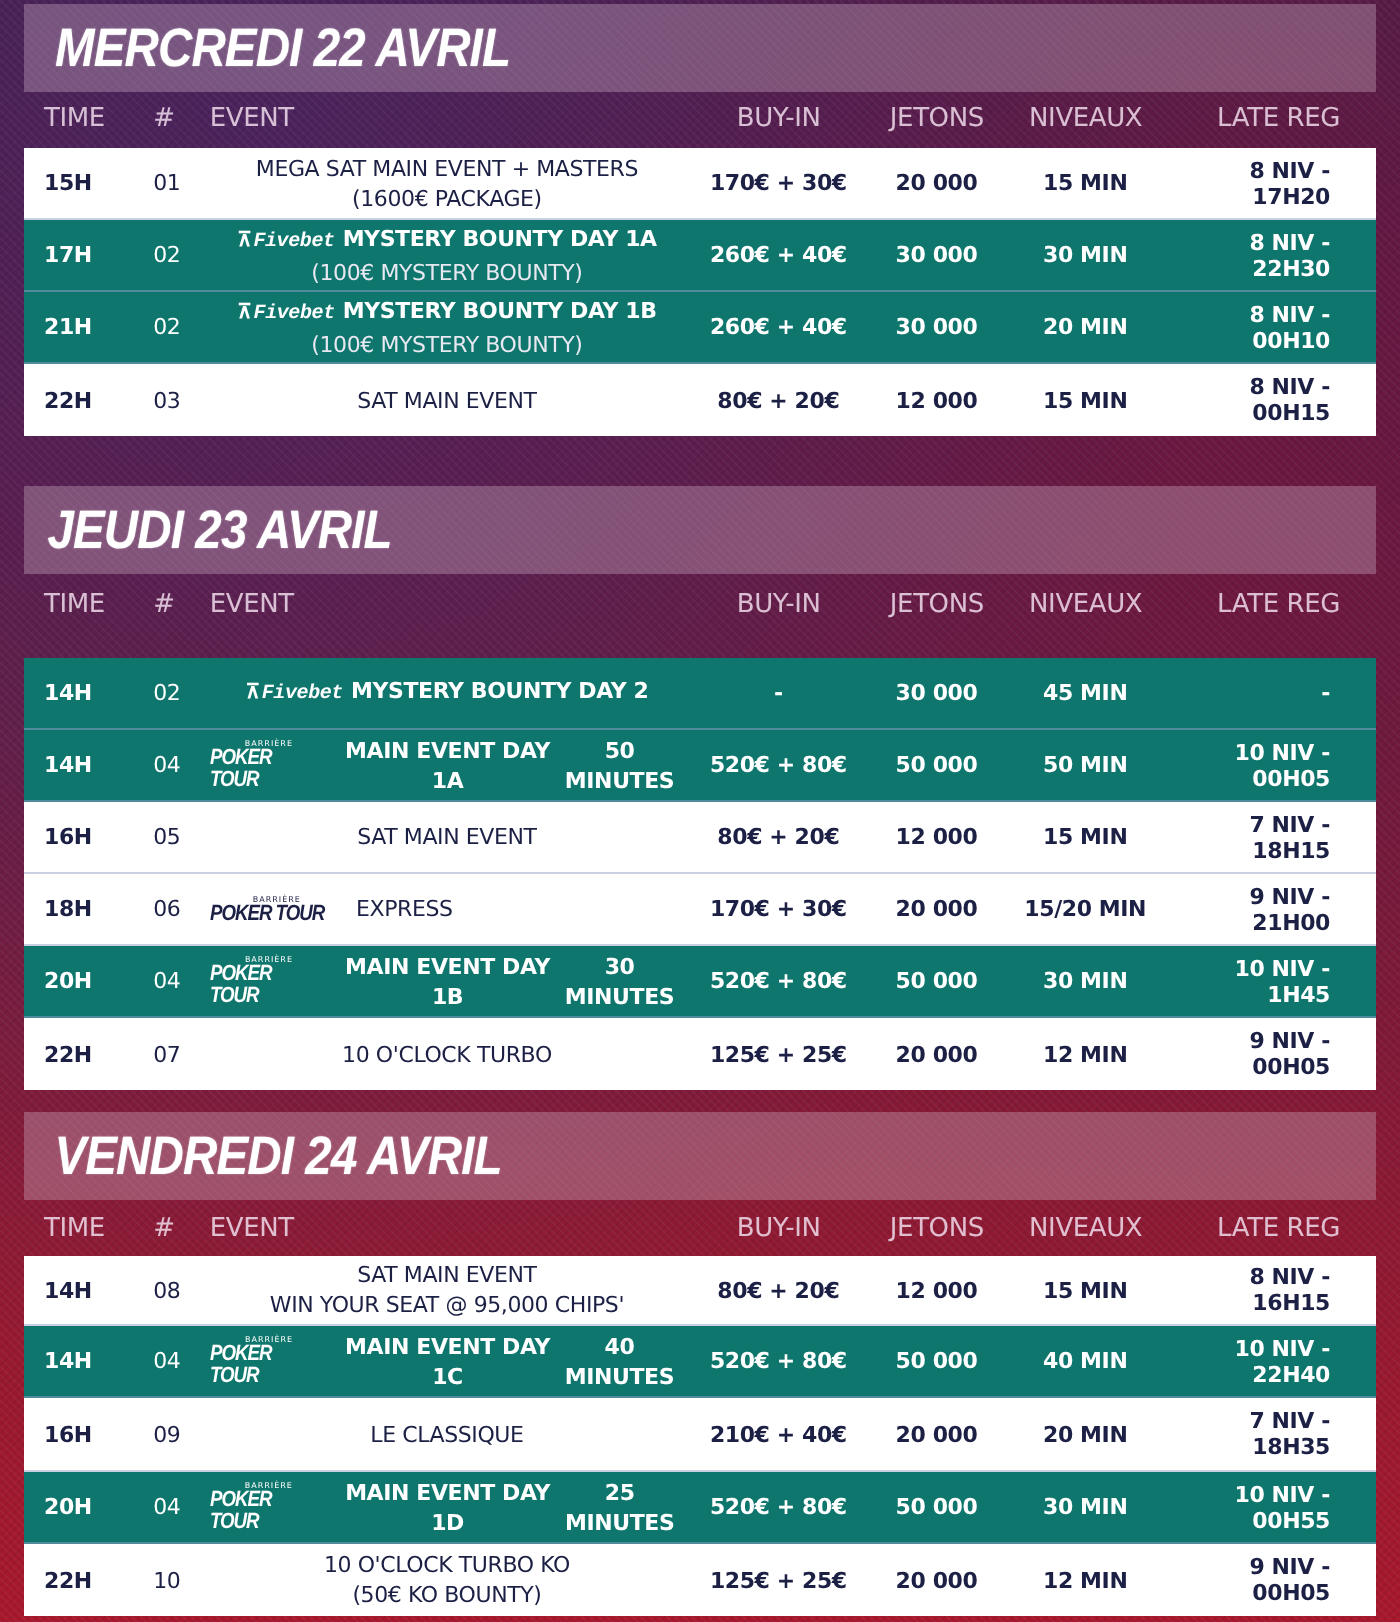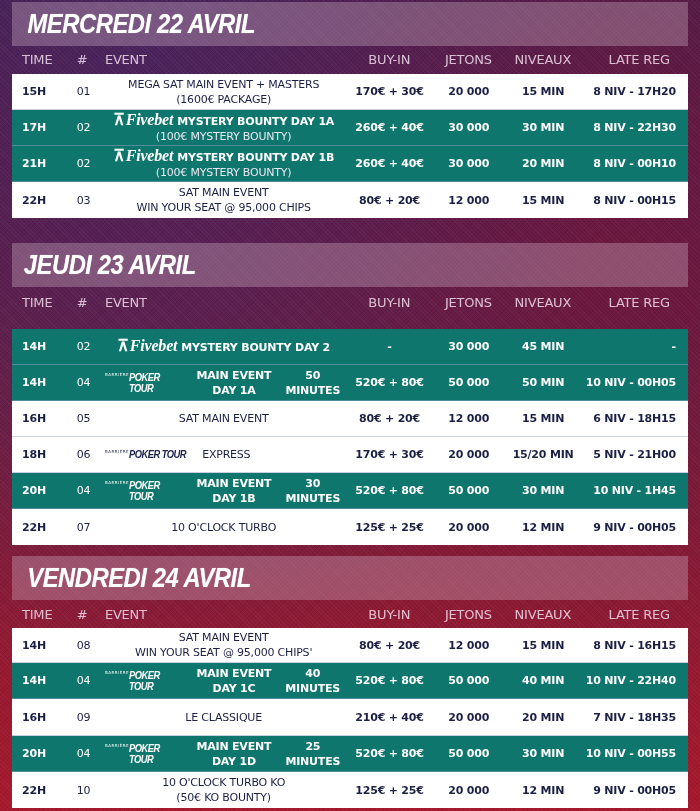--- a/index.html
+++ b/index.html
@@ -44,34 +44,34 @@
       border-bottom: 1px solid rgba(150,160,200,0.5);
     }
     .row.light { background: #ffffff; color: #1c2045; }
     .row.dark { background: #0f766e; color: #ffffff; }
     .c-time { width: 68px; padding-left: 10px; font-weight: 700; }
     .c-num { width: 30px; font-weight: 400; }
     .c-event { width: 252px; line-height: 15px; }
     .c-buy { width: 100px; text-align: center; font-weight: 700; }
     .c-jet { width: 68px; text-align: center; font-weight: 700; }
     .c-niv { width: 90px; text-align: center; font-weight: 700; }
-    .c-late { width: 108px; text-align: right; padding-right: 12px; font-weight: 700; }
+    .c-late { width: 108px; text-align: right; padding-right: 23px; font-weight: 700; }
     .colhead .c-time, .colhead .c-num, .colhead .c-buy, .colhead .c-jet, .colhead .c-niv, .colhead .c-late { font-weight: 400; }
     .colhead .c-late { padding-right: 18px; }
     .ev-line { display: block; font-weight: 400; text-align: center; }
     .ev-line.bold { font-weight: 700; }
     .dark .ev-line.sub { font-weight: 400; color: #e8e8f2; }
     .fivebet {
-      font-family: Liberation Serif, serif;
+      font-family: Liberation Mono, monospace;
       font-weight: 700; font-style: italic;
-      font-size: 16px; margin-right: 4px;
+      font-size: 10px; margin-right: 4px;
     }
     .fivebet-icon { font-style: normal; font-weight: 700; margin-right: 1px; }
     .ptour {
-      display: inline-flex; flex-direction: row; align-items: flex-start;
+      display: inline-flex; flex-direction: column; align-items: center;
       margin-right: 6px; vertical-align: middle;
     }
     .ptour .small { font-size: 4px; letter-spacing: 0.5px; line-height: 5px; }
     .ptour .big {
       font-family: "Liberation Sans", sans-serif;
       font-weight: 700; font-style: italic; font-size: 11px;
       line-height: 11px; letter-spacing: -0.6px; transform: scaleX(0.85);
       transform-origin: left;
     }
     .ev-flex { display: flex; align-items: center; }
@@ -134,21 +134,20 @@
     <div class="c-jet">30 000</div>
     <div class="c-niv">20 MIN</div>
     <div class="c-late">8 NIV - 00H10</div>
   </div>
 
   <div class="row light" style="height:36px; border-bottom:none;">
     <div class="c-time">22H</div>
     <div class="c-num">03</div>
     <div class="c-event">
       <span class="ev-line">SAT MAIN EVENT</span>
-      <span class="ev-line">WIN YOUR SEAT @ 95,000 CHIPS</span>
     </div>
     <div class="c-buy">80€ + 20€</div>
     <div class="c-jet">12 000</div>
     <div class="c-niv">15 MIN</div>
     <div class="c-late">8 NIV - 00H15</div>
   </div>
 </div>
 
 <div class="section" style="top:243px;">
   <div class="banner">
@@ -197,37 +196,37 @@
 
   <div class="row light" style="height:36px;">
     <div class="c-time">16H</div>
     <div class="c-num">05</div>
     <div class="c-event">
       <span class="ev-line">SAT MAIN EVENT</span>
     </div>
     <div class="c-buy">80€ + 20€</div>
     <div class="c-jet">12 000</div>
     <div class="c-niv">15 MIN</div>
-    <div class="c-late">6 NIV - 18H15</div>
+    <div class="c-late">7 NIV - 18H15</div>
   </div>
 
   <div class="row light" style="height:36px;">
     <div class="c-time">18H</div>
     <div class="c-num">06</div>
     <div class="c-event ev-flex">
       <span class="ptour">
           <span class="small">BARRIÈRE</span>
           <span class="big">POKER TOUR</span>
         </span>
       <span class="ev-line">EXPRESS</span>
     </div>
     <div class="c-buy">170€ + 30€</div>
     <div class="c-jet">20 000</div>
     <div class="c-niv">15/20 MIN</div>
-    <div class="c-late">5 NIV - 21H00</div>
+    <div class="c-late">9 NIV - 21H00</div>
   </div>
 
   <div class="row dark" style="height:36px;">
     <div class="c-time">20H</div>
     <div class="c-num">04</div>
     <div class="c-event ev-flex">
       <span class="ptour">
           <span class="small">BARRIÈRE</span>
           <span class="big">POKER TOUR</span>
         </span>

